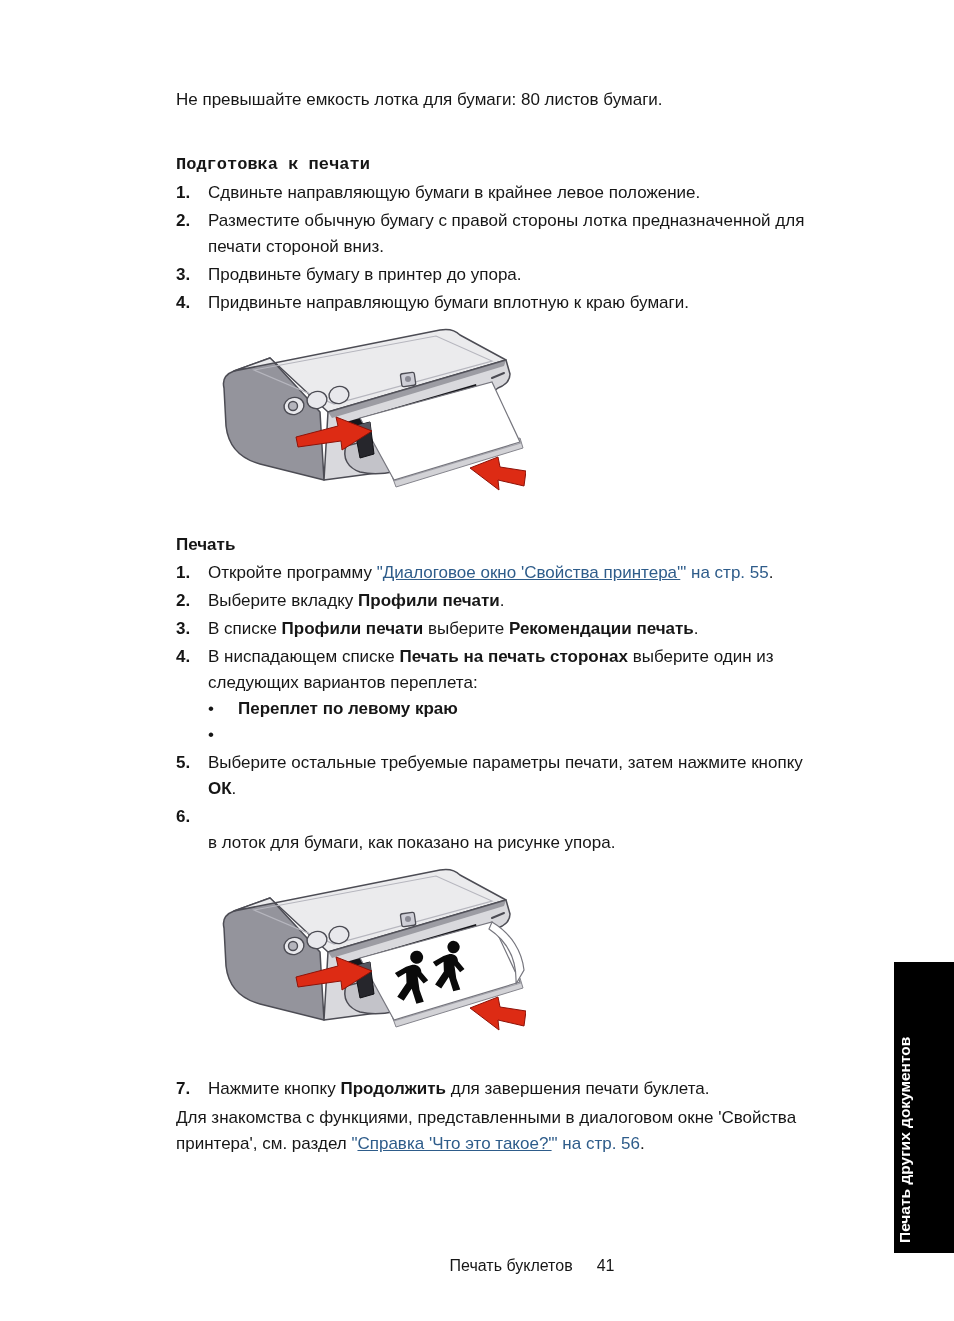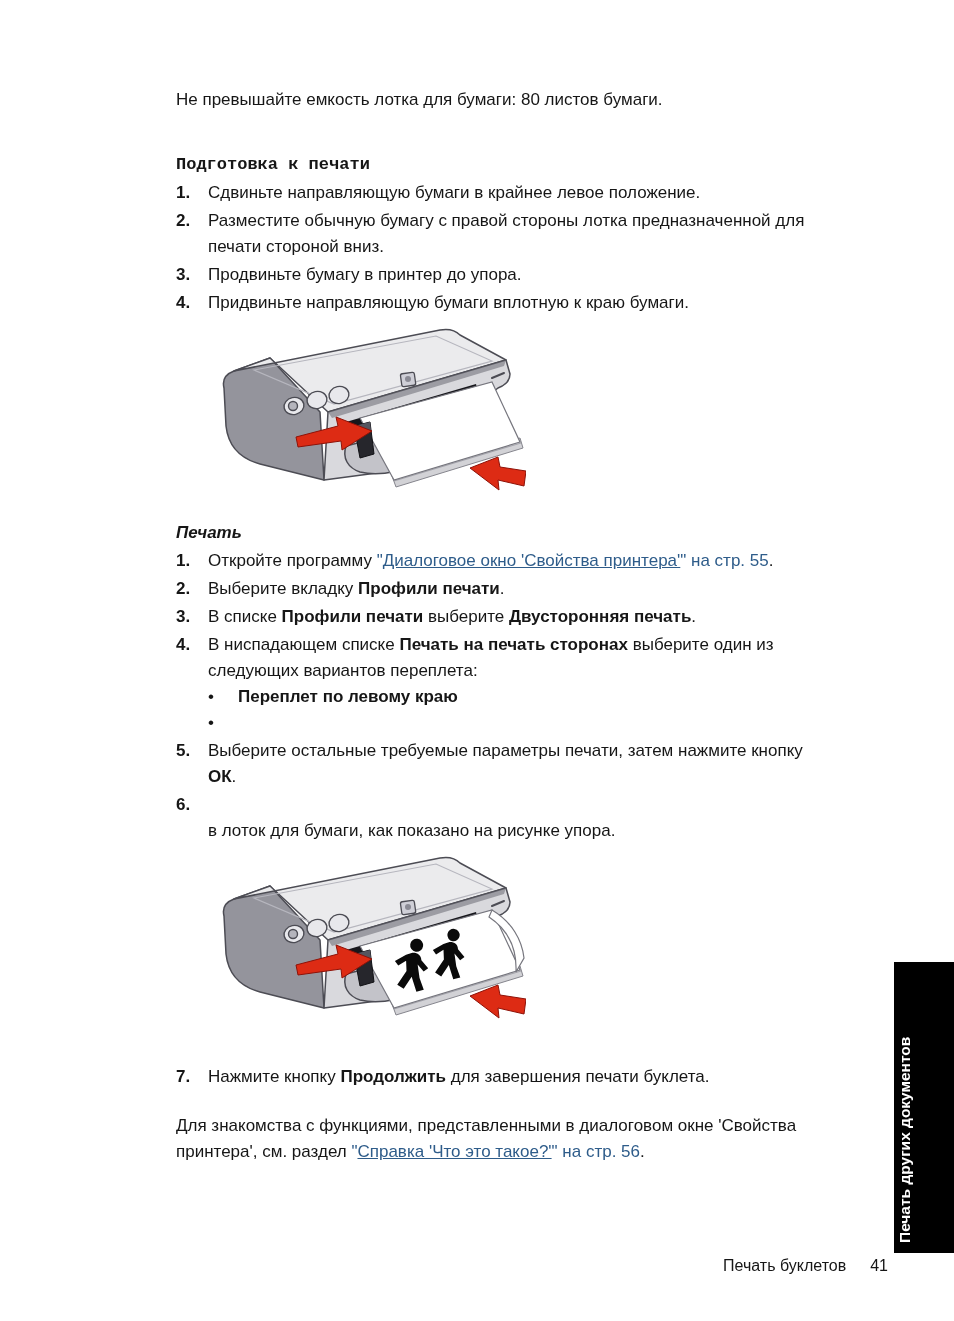--- a/index.html
+++ b/index.html
@@ -4,46 +4,46 @@
 <style>
   html,body{margin:0;padding:0;}
   body{
     width:954px;height:1321px;position:relative;background:#ffffff;
     font-family:"Liberation Sans",sans-serif;color:var(--text,#161616);
     overflow:hidden;
   }
   .content{position:absolute;left:176px;top:79px;width:712px;font-size:17px;line-height:26px;}
   h3{font-size:17px;line-height:26px;margin:0;font-weight:700;}
   .h-prep{margin-top:39px;font-family:Liberation Mono, monospace;}
-  .h-print{margin-top:28px;font-style:italic;}
+  .h-print{margin-top:40px;}
   p{margin:0;}
   .rec-body{margin-top:8px;}
   ol.steps{list-style:none;margin:0;padding:0;}
   ol.steps{margin-top:0;}
   li.step{display:flex;margin-top:2px;}
   li.step .num{flex:0 0 32px;font-weight:700;}
   li.step .txt{flex:1;}
   .b{font-weight:700;}
   .link{color:var(--link,#2e5c8a);}
   .u{text-decoration:underline;cursor:pointer;}
   li.bullet{display:flex;margin:0 0 0 32px;}
   li.bullet .marker{flex:0 0 30px;}
   li.bullet .txt{font-weight:700;}
   figure.fig{margin:0 0 0 32px;padding:0;}
   .fig1{margin-top:16px;}
   .fig2{margin-top:10px;}
   li.step7{margin-top:44px;}
-  .closing{margin-top:23px;}
+  .closing{margin-top:3px;}
   .side-tab{position:absolute;left:894px;top:962px;width:60px;height:291px;background:var(--sidebar-bg,#000);}
   .side-tab .label{
     position:absolute;left:20px;bottom:10px;transform-origin:0 100%;
     transform:rotate(-90deg);white-space:nowrap;color:var(--sidebar-fg,#fff);
     font-weight:700;font-size:15.5px;line-height:19px;
   }
-  .footer{position:absolute;left:176px;right:66px;top:1256px;display:flex;justify-content:flex-end;gap:24px;font-size:16px;line-height:20px;}
+  .footer{position:absolute;left:176px;right:66px;top:1256px;display:flex;justify-content:center;gap:24px;font-size:16px;line-height:20px;}
   svg{display:block;}
   .outline{stroke:#4c4c54;stroke-width:1.5;stroke-linejoin:round;}
   .arrow{fill:var(--accent-red,#dd2b14);stroke:#8e1208;stroke-width:1;}
 </style>
 </head>
 <body>
 
 <div class="page">
 
   <section class="content">
@@ -116,21 +116,21 @@
       <li class="step">
         <span class="num">1.</span>
         <span class="txt"><span>Откройте программу </span><span class="link">"</span><a class="link u">Диалоговое окно 'Свойства принтера'</a><span class="link">" на стр. 55</span><span>.</span></span>
       </li>
       <li class="step">
         <span class="num">2.</span>
         <span class="txt"><span>Выберите вкладку </span><span class="b">Профили печати</span><span>.</span></span>
       </li>
       <li class="step">
         <span class="num">3.</span>
-        <span class="txt"><span>В списке </span><span class="b">Профили печати</span><span> выберите </span><span class="b">Двусторонняя печать</span><span>.</span></span>
+        <span class="txt"><span>В списке </span><span class="b">Профили печати</span><span> выберите </span><span class="b">Рекомендации печать</span><span>.</span></span>
       </li>
       <li class="step">
         <span class="num">4.</span>
         <span class="txt"><span>В ниспадающем списке </span><span class="b">Печать на печать сторонах</span><span> выберите один из</span><br><span>следующих вариантов переплета:</span></span>
       </li>
       <li class="bullet">
         <span class="marker">•</span>
         <span class="txt">Переплет по левому краю</span>
       </li>
       <li class="bullet">

